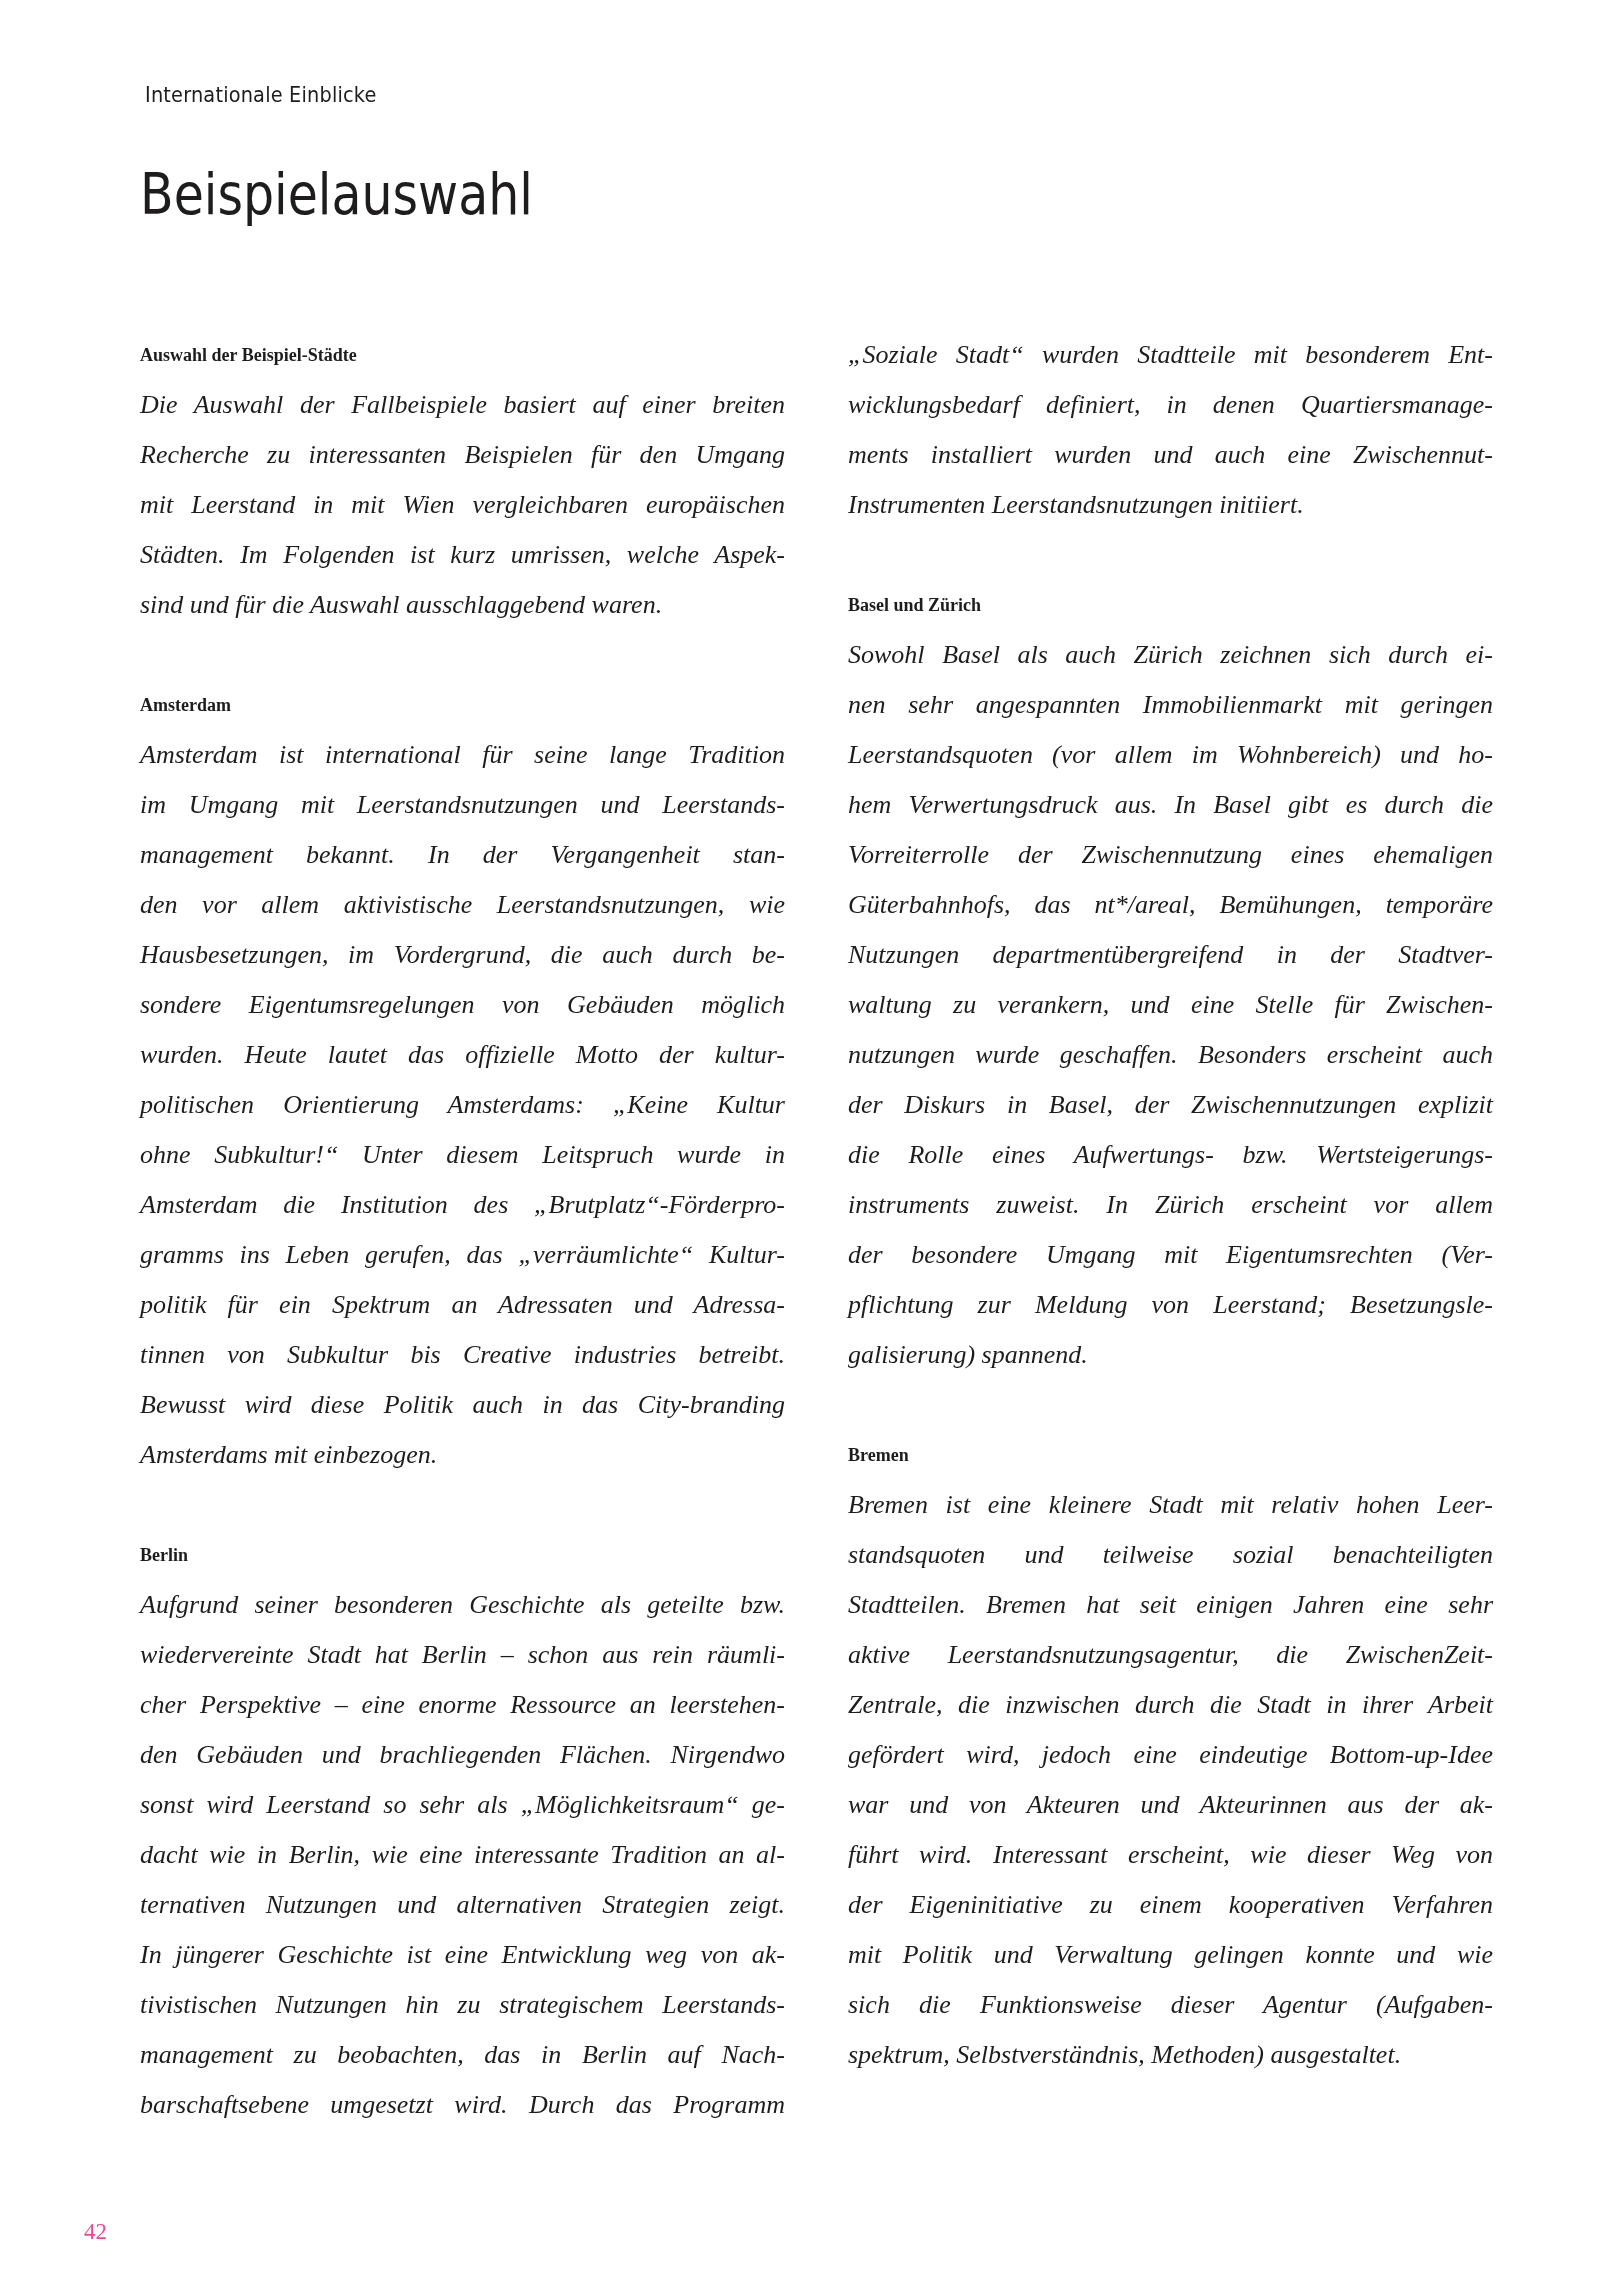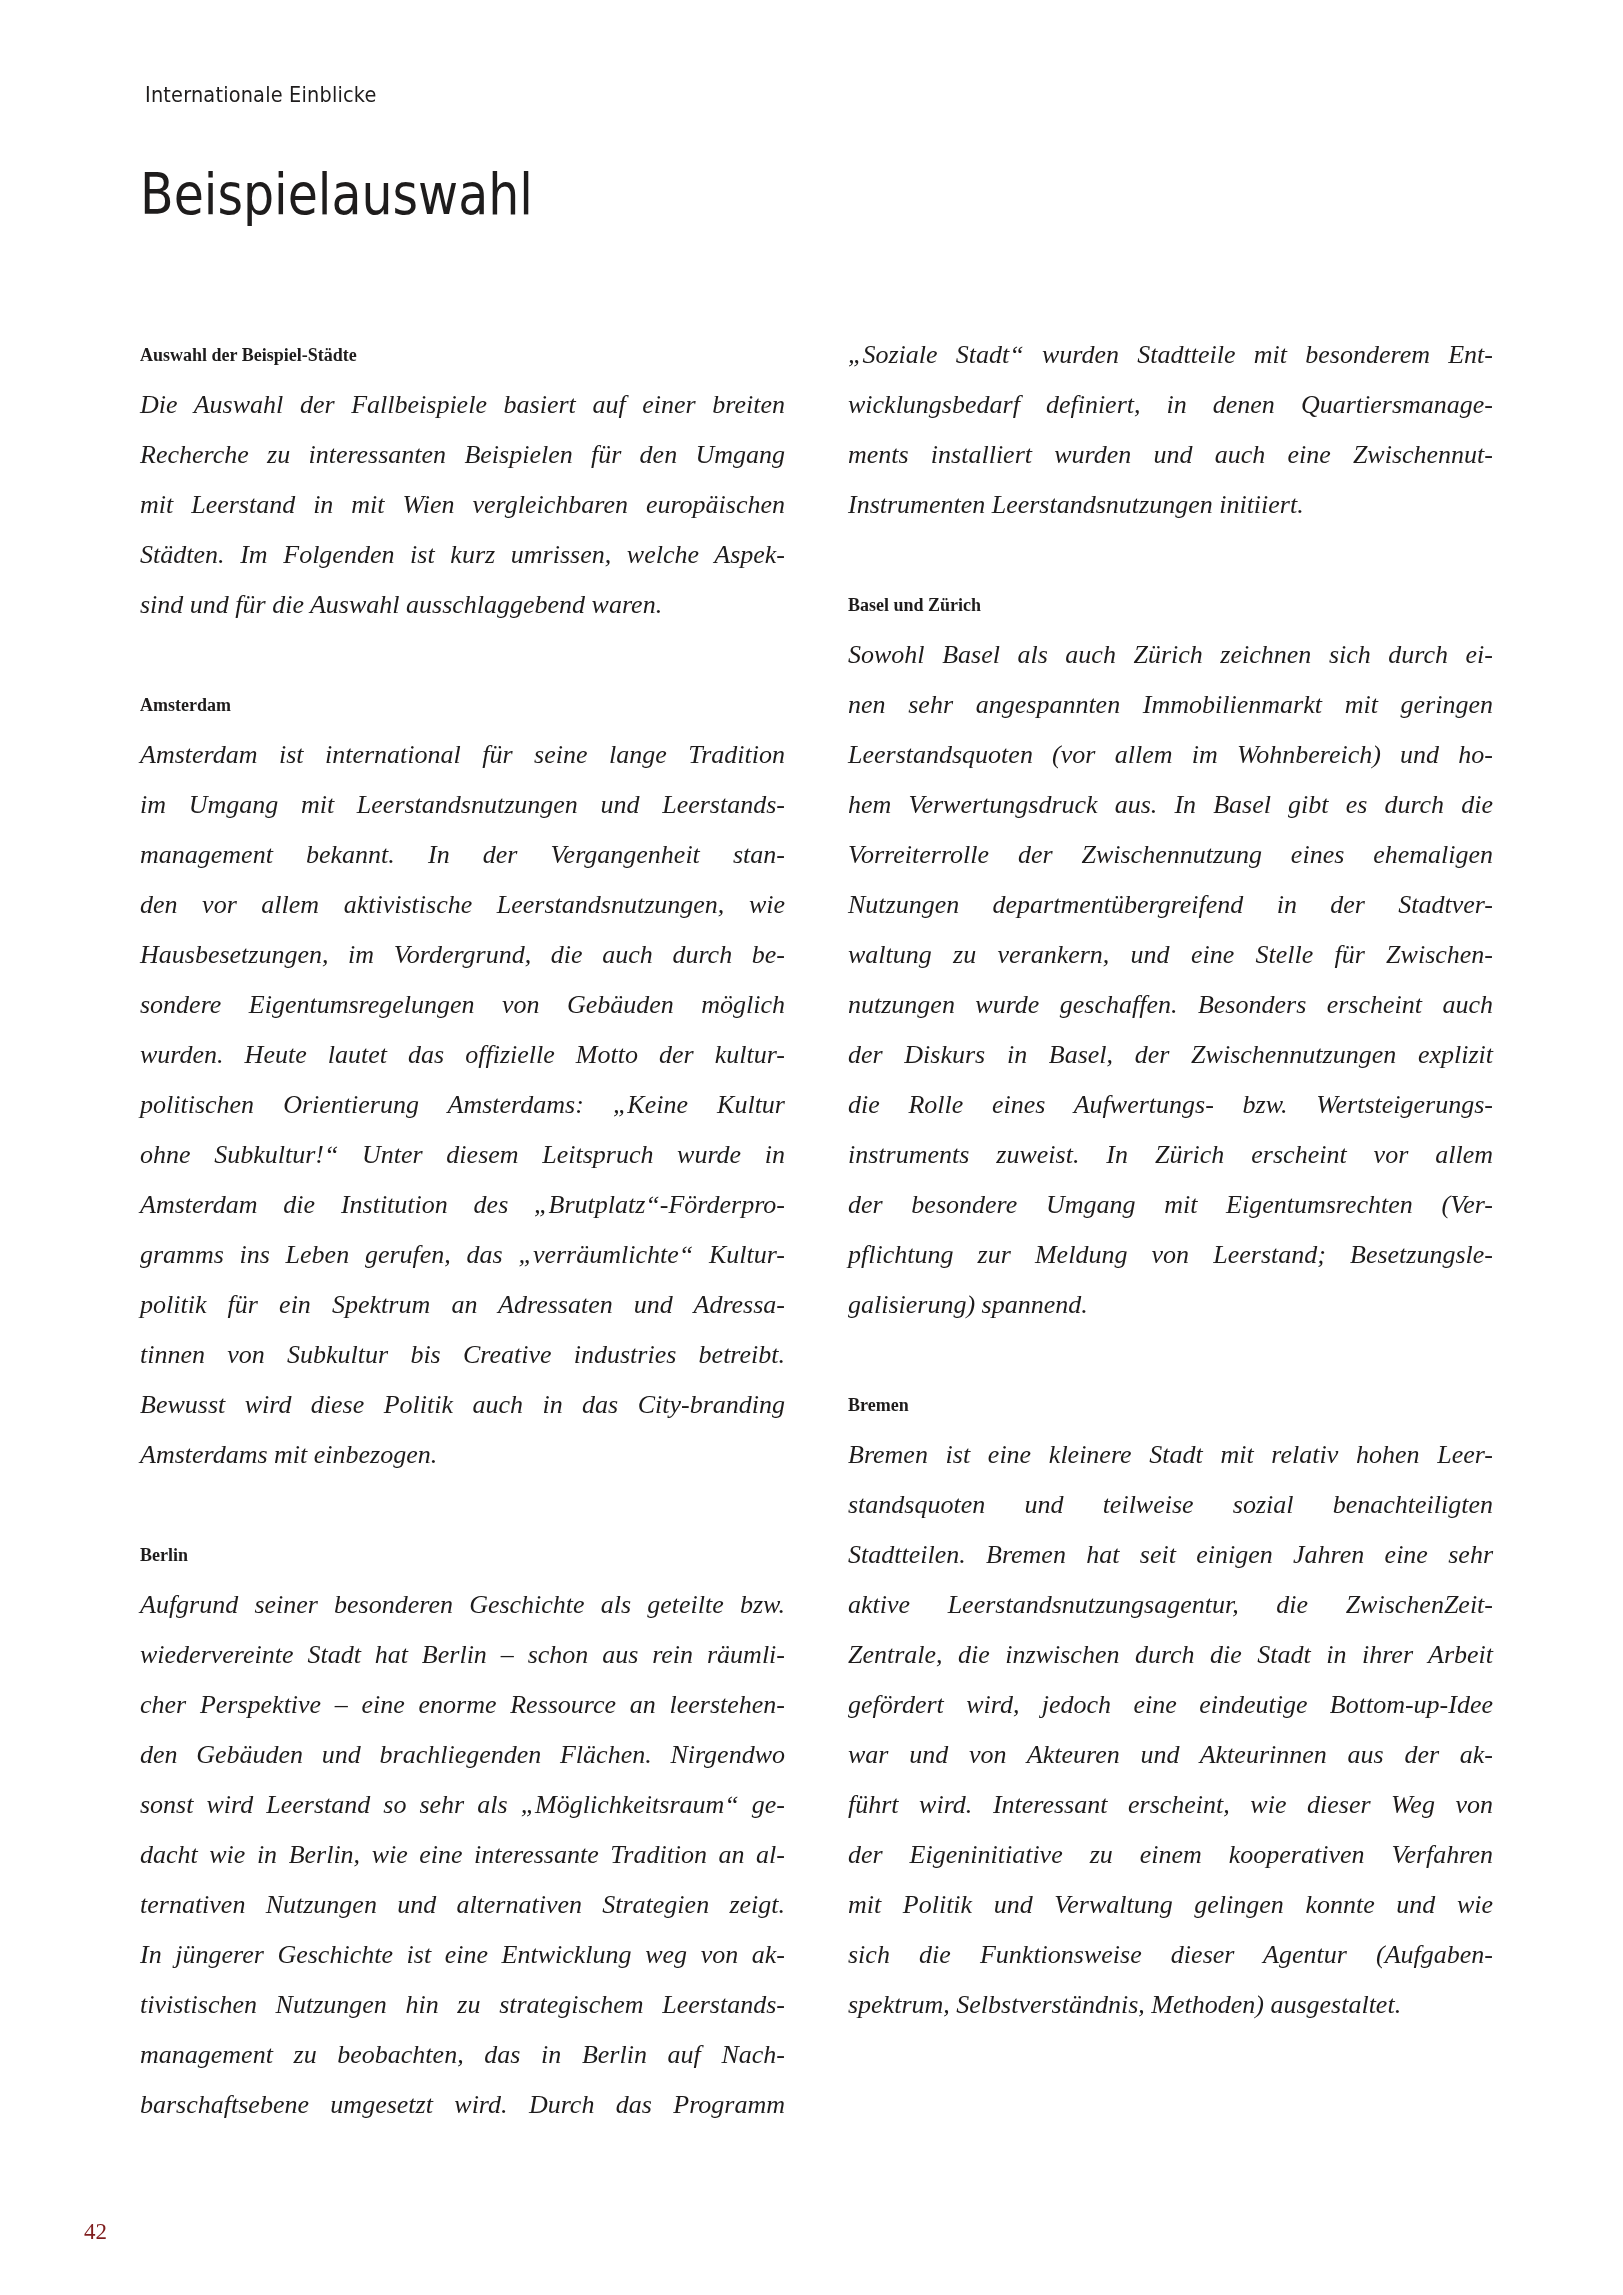--- a/index.html
+++ b/index.html
@@ -24,21 +24,21 @@
     .section { margin: 0 0 50px 0; }
     .section h2 {
       margin: 0; font-family: "Liberation Serif", serif; font-weight: bold;
       font-size: 18px; line-height: 50px;
     }
     .section p { margin: 0; font-style: italic; }
     .line { display: block; text-align: justify; text-align-last: justify; white-space: nowrap; overflow: visible; }
     .line.last { text-align-last: left; }
     .page-number {
       position: absolute; left: 84px; top: 2219px;
-      font-family: "Liberation Serif", serif; font-size: 23px; color: #7f1d1d;
+      font-family: "Liberation Serif", serif; font-size: 23px; color: #ec4899;
     }
   </style>
 </head>
 <body>
 
 <div class="running-head">Internationale Einblicke</div>
 <h1 class="page-title">Beispielauswahl</h1>
 
 <div class="column col-left">
     <section class="section">
@@ -98,20 +98,21 @@
       </p>
     </section>
     <section class="section">
       <h2>Basel und Zürich</h2>
       <p>
         <span class="line">Sowohl Basel als auch Zürich zeichnen sich durch ei-</span>
         <span class="line">nen sehr angespannten Immobilienmarkt mit geringen</span>
         <span class="line">Leerstandsquoten (vor allem im Wohnbereich) und ho-</span>
         <span class="line">hem Verwertungsdruck aus. In Basel gibt es durch die</span>
         <span class="line">Vorreiterrolle der Zwischennutzung eines ehemaligen</span>
+        <span class="line">Güterbahnhofs, das nt*/areal, Bemühungen, temporäre</span>
         <span class="line">Nutzungen departmentübergreifend in der Stadtver-</span>
         <span class="line">waltung zu verankern, und eine Stelle für Zwischen-</span>
         <span class="line">nutzungen wurde geschaffen. Besonders erscheint auch</span>
         <span class="line">der Diskurs in Basel, der Zwischennutzungen explizit</span>
         <span class="line">die Rolle eines Aufwertungs- bzw. Wertsteigerungs-</span>
         <span class="line">instruments zuweist. In Zürich erscheint vor allem</span>
         <span class="line">der besondere Umgang mit Eigentumsrechten (Ver-</span>
         <span class="line">pflichtung zur Meldung von Leerstand; Besetzungsle-</span>
         <span class="line last">galisierung) spannend.</span>
       </p>

